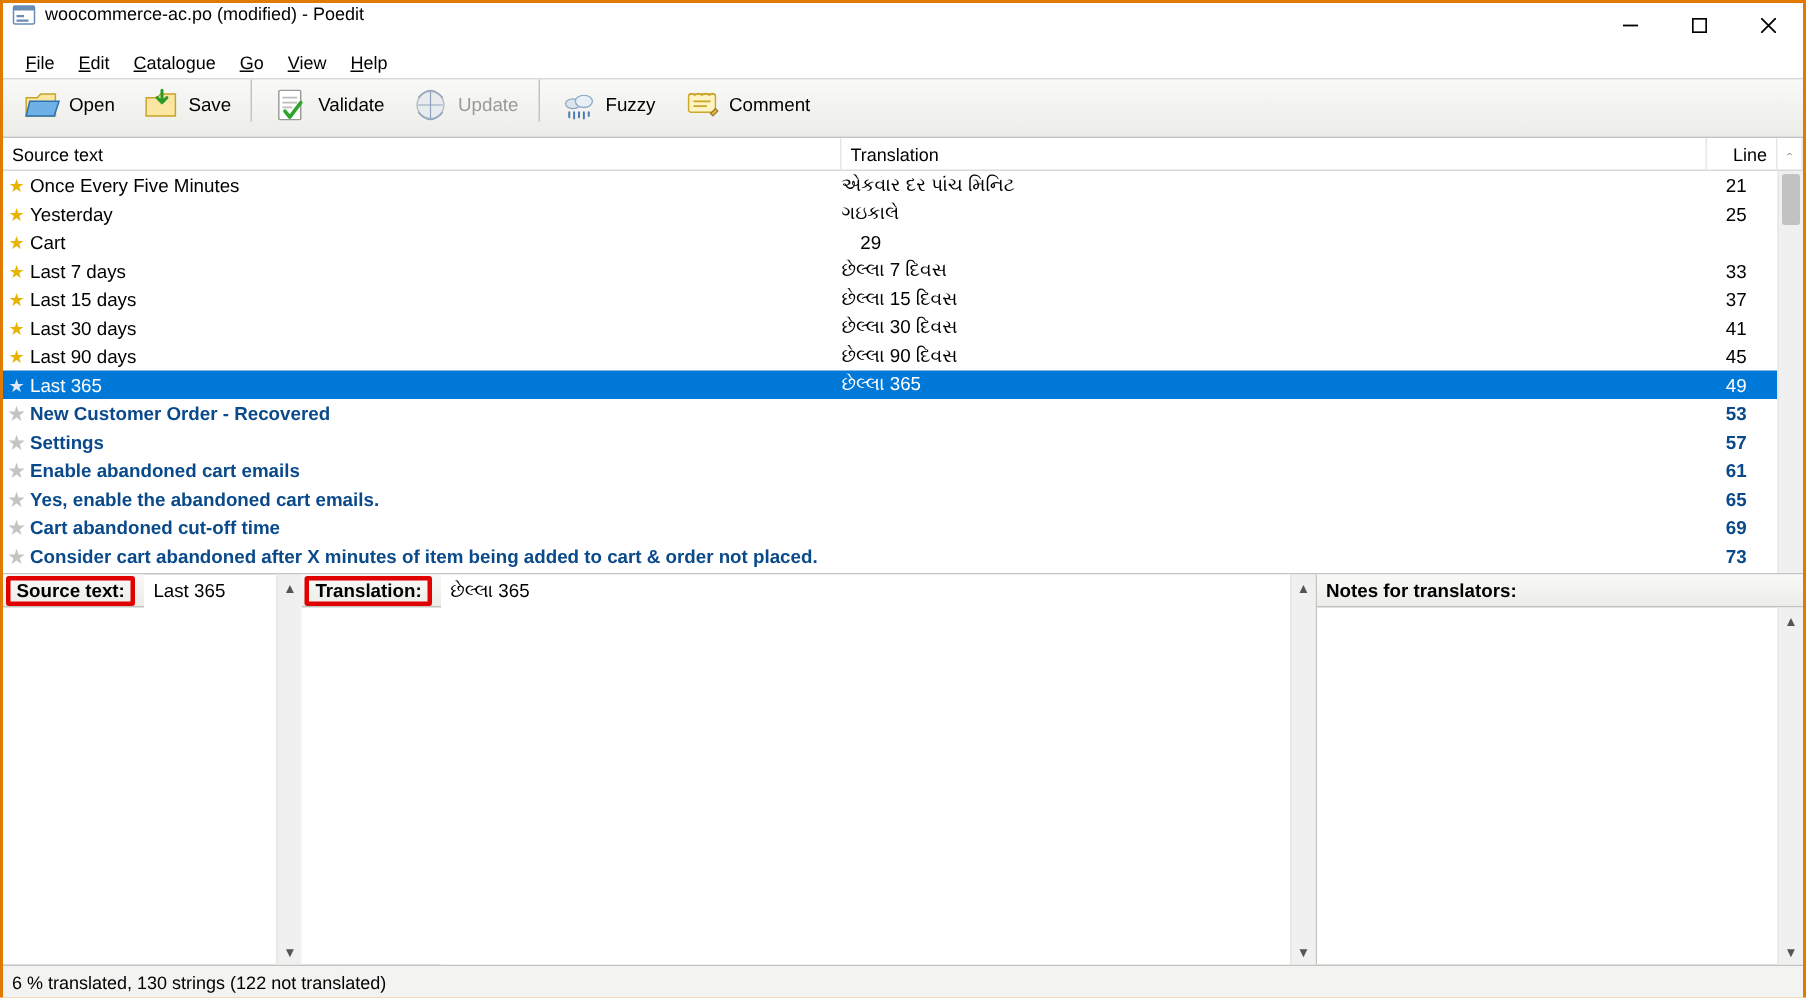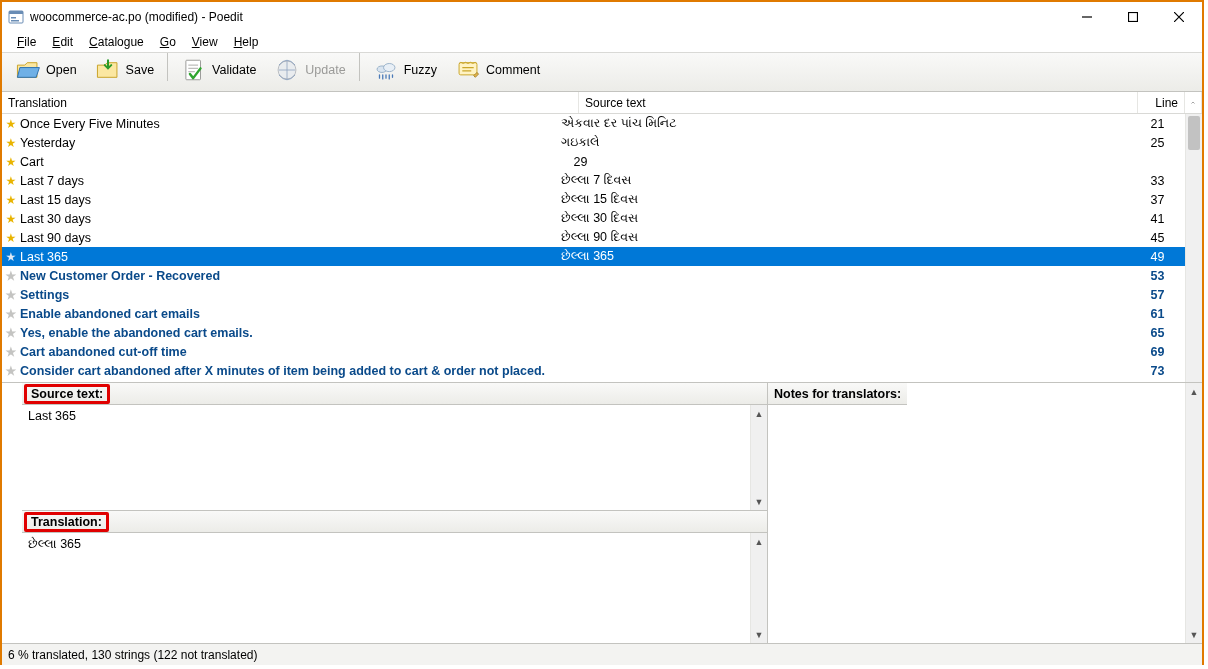--- a/index.html
+++ b/index.html
@@ -1,19 +1,19 @@
 <!DOCTYPE html>
 <html><head>
 <meta charset="utf-8">
 <style>
   * { box-sizing: border-box; margin: 0; padding: 0; }
   html, body { width: 1208px; height: 669px; font-family: "Segoe UI", Tahoma, sans-serif; font-size: 12.5px; background: #fff; overflow: hidden; }
   .outer-border { width: 1204px; height: 665px; border: 2px solid #e07a00; position: relative; background: #fff; margin: 0; }
   
-  .titlebar { height: 30px; display: flex; align-items: center; padding: 0 0 0 6px; background: #fff; }
+  .titlebar { height: 30px; display: flex; align-items: flex-start; padding: 0 0 0 6px; background: #fff; }
   .titlebar .app-icon { width: 16px; height: 16px; margin-right: 6px; }
   .titlebar .title-text { flex: 1; color: #000; font-size: 12px; }
   .win-controls { display: flex; height: 100%; }
   .win-btn { width: 46px; height: 100%; display: flex; align-items: center; justify-content: center; cursor: pointer; }
   .win-btn svg { width: 10px; height: 10px; }
   
   .menubar { height: 20px; display: flex; align-items: center; padding-left: 8px; gap: 2px; }
   .menubar span { padding: 2px 7px; font-size: 12px; cursor: pointer; }
   .menubar span u { text-decoration: underline; }
   
@@ -38,22 +38,22 @@
   .row .src { width: 541px; padding-right: 4px; white-space: nowrap; overflow: hidden; text-overflow: ellipsis; }
   .row .tr  { flex: 1; padding-left: 0; white-space: nowrap; overflow: hidden; }
   .row .ln  { width: 47px; text-align: center; padding-right: 8px; }
   .row.selected { background: #0078d7; color: #fff; }
   .row.selected .star { color: #dfe9f5; }
   .row.untranslated { color: #0a4a8a; font-weight: 600; }
   .grid-scroll { width: 17px; background: #f0f0f0; border-left: 1px solid #e6e6e3; position: relative; }
   .grid-scroll .thumb { position:absolute; top:2px; left:2px; right:2px; height: 34px; background: #c2c2c2; border-radius:2px; }
   
   .panels { display:flex; height: 261px; border-top: 1px solid #c3c3bf; }
-  .panel-left { width: 766px; display:flex; flex-direction:column; border-right: 1px solid #c3c3bf; padding-left: 20px; }
-  .panel-right { flex:1; display:flex; flex-direction:row; }
+  .panel-left { width: 876px; display:flex; flex-direction:row; border-right: 1px solid #c3c3bf; }
+  .panel-right { flex:1; display:flex; flex-direction:column; }
   .panel-head { height: 22px; background: linear-gradient(#f9f9f8,#ecece8); border-bottom: 1px solid #c3c3bf; display:flex; align-items:center; padding: 0 6px; font-weight:600; font-size:12.5px; }
   .panel-body { flex:1; position:relative; display:flex; }
   .panel-body .content { flex:1; padding: 4px 6px; font-size: 12.5px; overflow:hidden; font-family: inherit; border: none; resize: none; outline: none; }
   .panel-body .vscroll { width:17px; background:#f0f0f0; border-left:1px solid #e6e6e3; position:relative; }
   .panel-body .vscroll .arrow-btn { position:absolute; left:0; right:0; height:17px; color:#555; display:flex; align-items:center; justify-content:center; font-size:9px; }
   .panel-body .vscroll .arrow-btn.up { top:0; }
   .panel-body .vscroll .arrow-btn.down { bottom:0; }
   .panel-mid-sep { height:1px; background: #c3c3bf; }
   
   .redbox { border: 3px solid #e00000; border-radius: 2px; padding: 0 4px; margin: -2px 0 -2px -4px; display:inline-block; }
@@ -147,22 +147,22 @@
         <rect x="5" y="7" width="22" height="15" rx="2" fill="#fff3c4" stroke="#caa62a" stroke-width="1.2"></rect>
         <path d="M5 8 Q7 5 10 8 Q13 5 16 8 Q19 5 22 8 Q25 5 27 8" fill="none" stroke="#caa62a" stroke-width="1.2"></path>
         <path d="M9 13 H23 M9 17 H20" stroke="#caa62a" stroke-width="1.4"></path>
         <path d="M23 23 L27 19 L29 21 L25 25 Z" fill="#e3b24a" stroke="#9a7a20"></path>
       </svg>
       <span>Comment</span>
     </div>
   </div>
 
   <div class="col-headers">
+    <div class="col col-src">Source text</div>
     <div class="col col-tr">Translation</div>
-    <div class="col col-src">Source text</div>
     <div class="col col-ln">Line</div>
     <div class="col col-scroll">
       <svg width="8" height="8" viewBox="0 0 8 8">
           <path d="M1 5 L4 2 L7 5" fill="none" stroke="#666" stroke-width="1.2"></path>
         </svg>
     </div>
   </div>
 
   <div class="grid-wrap">
     <div class="grid" id="grid-body">

